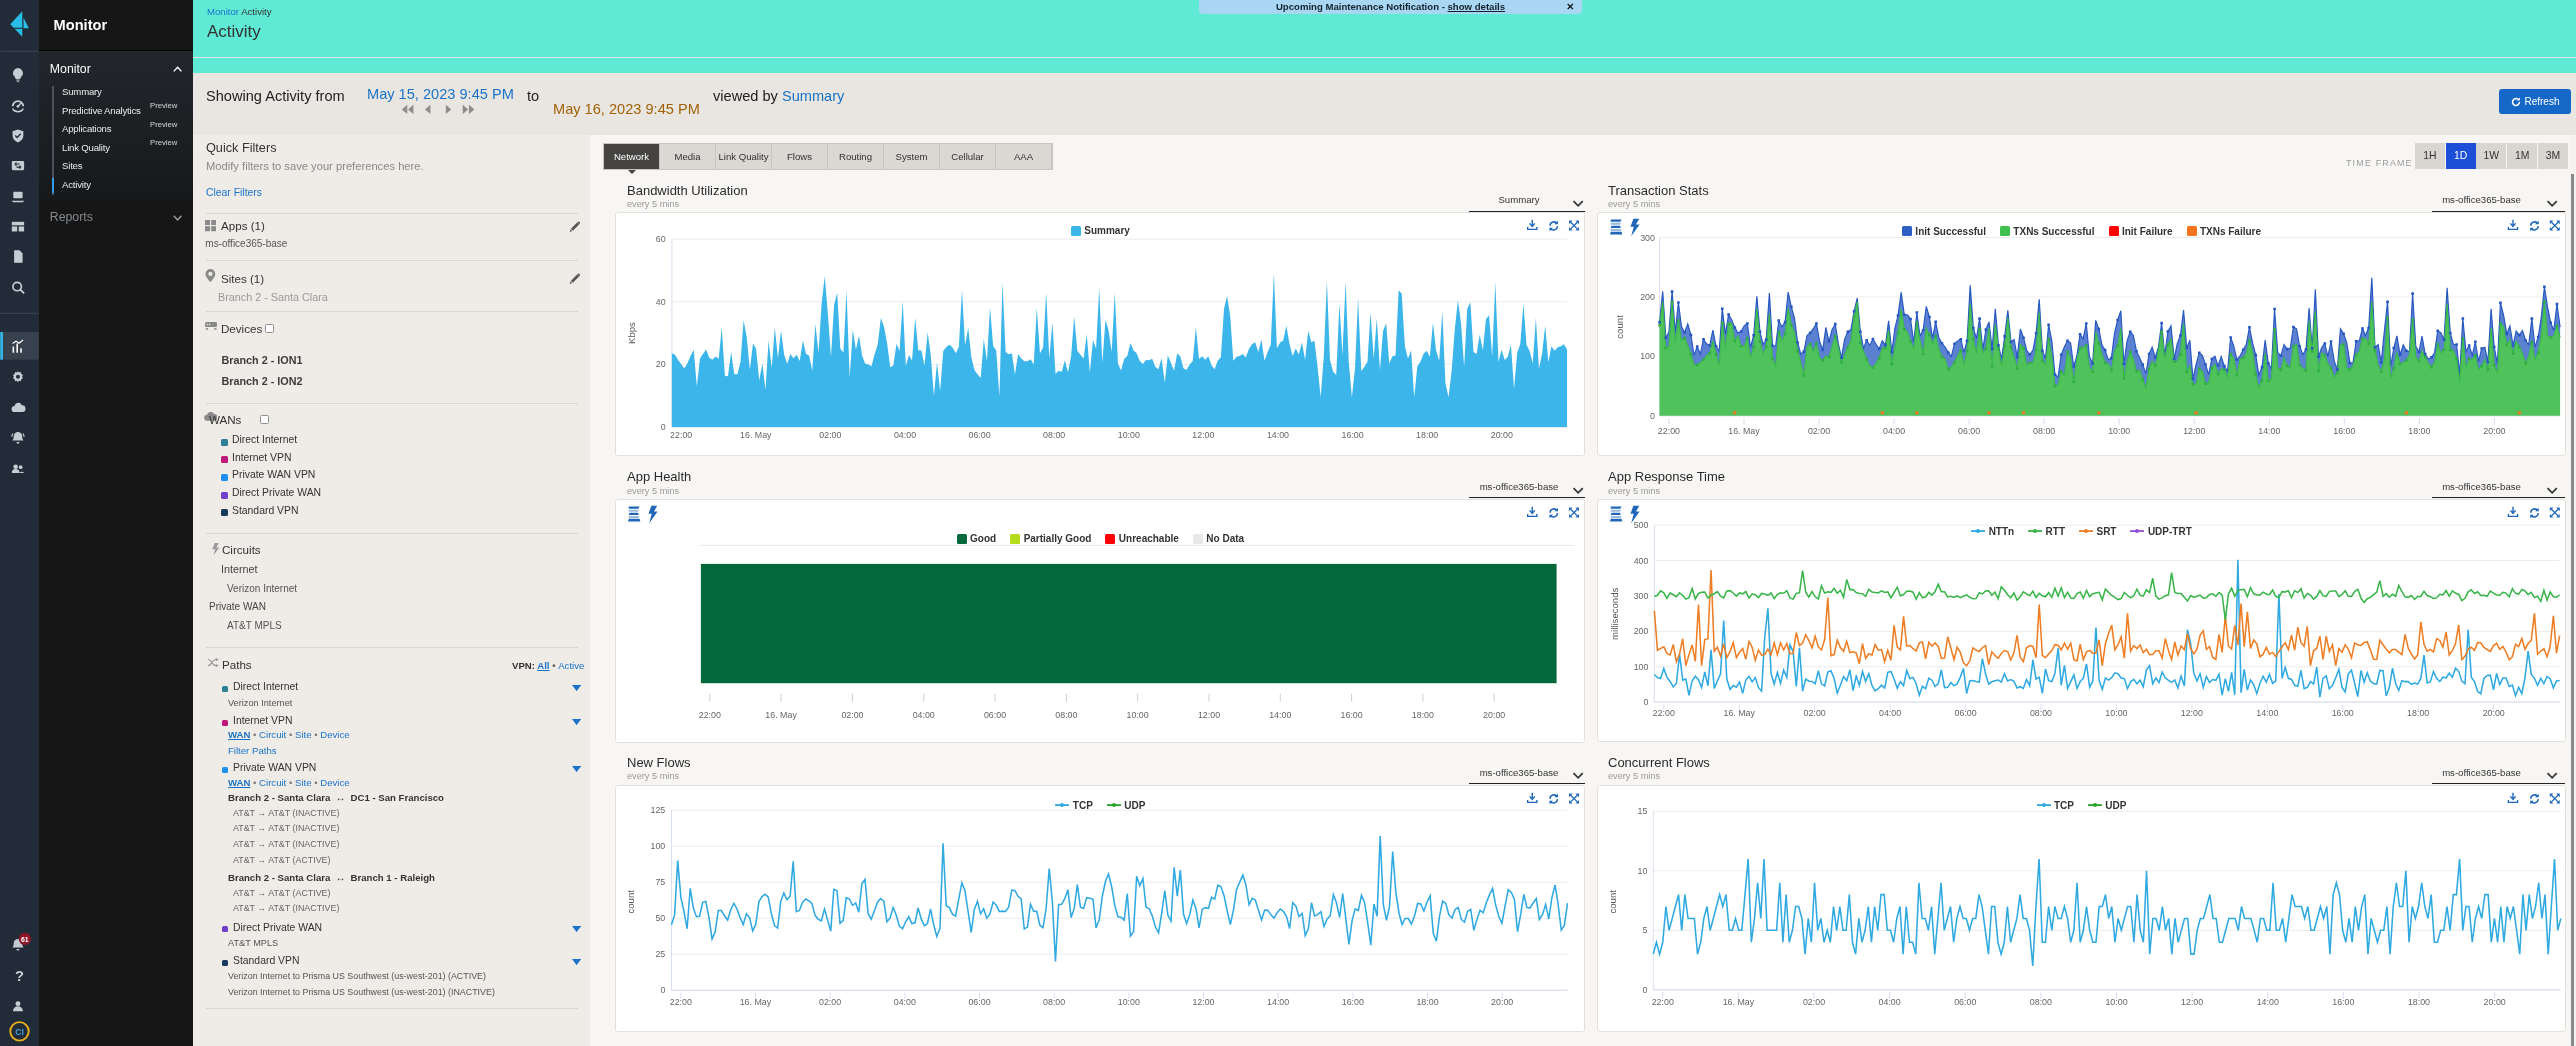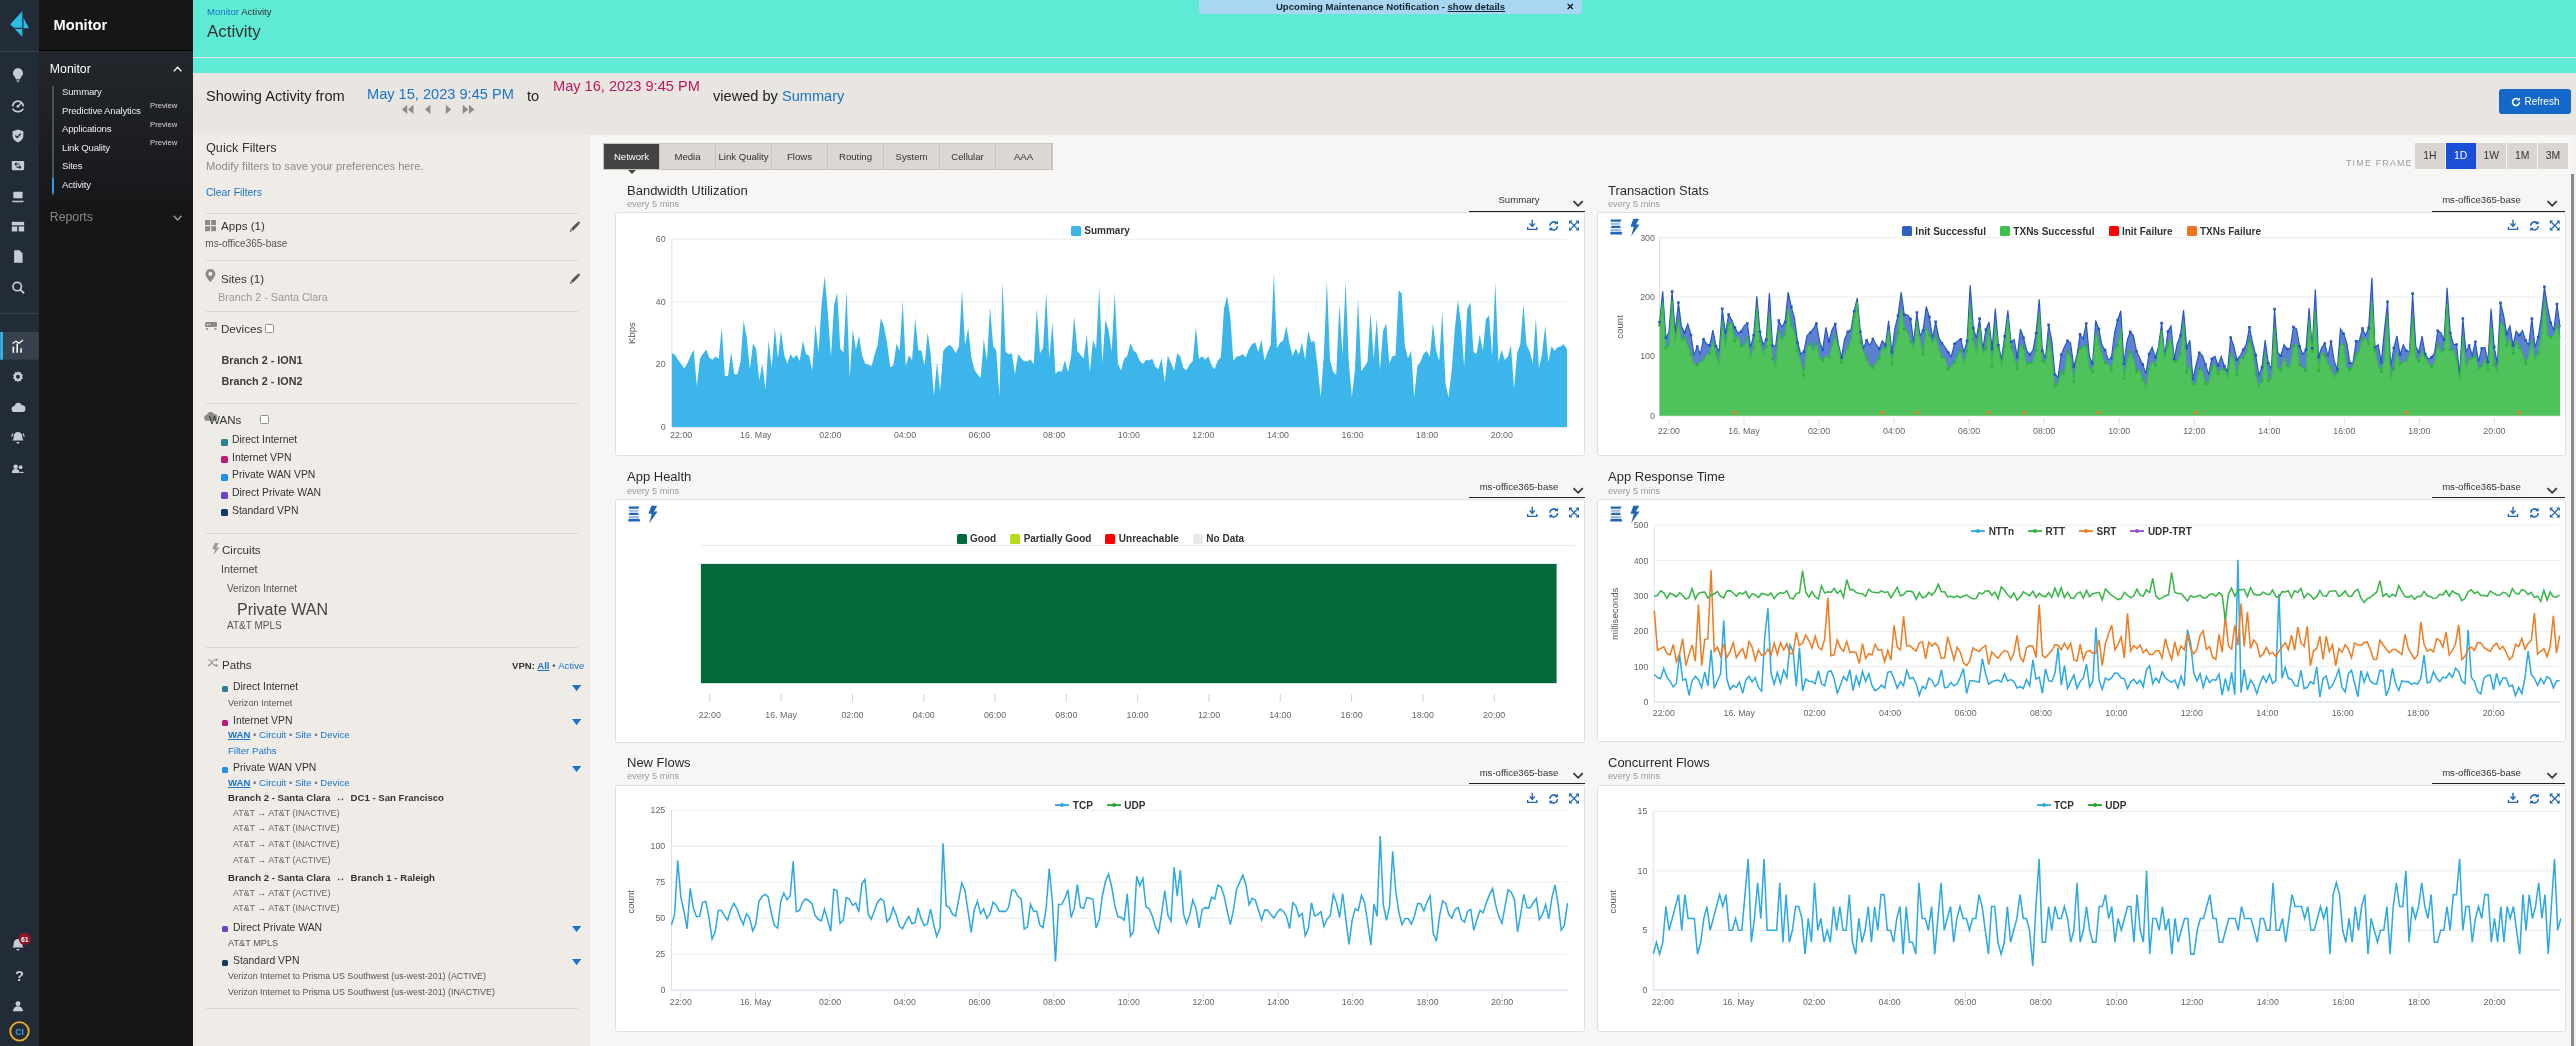--- a/index.html
+++ b/index.html
@@ -123,21 +123,21 @@
 <div class="abs" style="left:193px;top:0;width:2553px;height:73px;background:#5eead4">
 <div style="position:absolute;left:14px;top:6.2px;font-size:9.6px"><span style="color:#1a73c9">Monitor</span> <span style="color:#333">Activity</span></div>
 <div style="position:absolute;left:14px;top:21.6px;font-size:17px;color:#333">Activity</div>
 <div style="position:absolute;left:0;bottom:15.4px;width:2383px;height:0.8px;background:#e4e4e4"></div>
 </div>
 <div class="abs" style="left:1199px;top:0;width:383px;height:14px;background:#a9d6f2;border-radius:0 0 3.9px 3.9px;text-align:center;font-size:9.6px;font-weight:bold;color:#13232e;line-height:13px">Upcoming Maintenance Notification - <span style="text-decoration:underline">show details</span><span style="position:absolute;right:7.7px;top:0;font-weight:bold;color:#111">✕</span></div>
 <div class="abs" style="left:193px;top:73px;width:2383px;height:62px;background:#e9e6e2">
 <div style="position:absolute;left:13px;top:15.4px;font-size:14.6px;color:#222">Showing Activity from</div>
 <div style="position:absolute;left:174px;top:13px;font-size:14.6px;color:#1a73c9">May 15, 2023 9:45 PM</div>
 <div style="position:absolute;left:334px;top:15.4px;font-size:14.6px;color:#222">to</div>
-<div style="position:absolute;left:360px;top:5px;font-size:14.6px;color:#be185d">May 16, 2023 9:45 PM</div>
+<div style="position:absolute;left:360px;top:28px;font-size:14.6px;color:#a16207">May 16, 2023 9:45 PM</div>
 <div style="position:absolute;left:520px;top:15.4px;font-size:14.6px;color:#222">viewed by <span style="color:#1a73c9">Summary</span></div>
 <svg style="position:absolute;left:208px;top:31px" width="85" height="10.8" viewBox="0 0 110 14">
 <g fill="#8c8c8c">
         <path d="M8 1 L1 7 L8 13 Z"></path>
         <path d="M16 1 L9 7 L16 13 Z"></path>
         <path d="M38 1 L31 7 L38 13 Z"></path>
         <path d="M58 1 L65 7 L58 13 Z"></path>
         <path d="M80 1 L87 7 L80 13 Z"></path>
         <path d="M88 1 L95 7 L88 13 Z"></path>
       </g>
@@ -211,21 +211,21 @@
     <div style="position:absolute;left:39px;top:352px;font-size:10.4px;color:#333">Direct Private WAN</div>
     <span style="position:absolute;left:28px;top:374px;width:7px;height:7px;border-radius:1.5px;background:#17395c"></span>
     <div style="position:absolute;left:39px;top:370px;font-size:10.4px;color:#333">Standard VPN</div>
     <div style="position:absolute;left:13px;right:13px;top:398px;height:0.8px;background:#d9d5d0"></div>
     <svg style="position:absolute;left:17.7px;top:408px" width="9.2" height="12.3" viewBox="0 0 12 16">
       <path d="M5 0 L10 0 L7 6 L11 6 L3 16 L5.5 8 L1.5 8 Z" fill="#9a9a9a"></path>
     </svg>
     <div style="position:absolute;left:29px;top:408px;font-size:11.6px;color:#333">Circuits</div>
     <div style="position:absolute;left:28px;top:428px;font-size:10.8px;color:#444">Internet</div>
     <div style="position:absolute;left:34px;top:448px;font-size:10px;color:#555">Verizon Internet</div>
-    <div style="position:absolute;left:44px;top:466px;font-size:16px;color:#444">Private WAN</div>
+    <div style="position:absolute;left:16px;top:466px;font-size:10px;color:#444">Private WAN</div>
     <div style="position:absolute;left:34px;top:485px;font-size:10px;color:#555">AT&amp;T MPLS</div>
     <div style="position:absolute;left:13px;right:13px;top:512px;height:0.8px;background:#d9d5d0"></div>
     <svg style="position:absolute;left:15.4px;top:523px" width="12.3" height="9.2" viewBox="0 0 16 12">
       <path d="M0 10 C5 10 5 2 10 2 M0 2 C5 2 5 10 10 10" fill="none" stroke="#9a9a9a" stroke-width="1.5"></path>
       <path d="M10 0 L14 2 L10 4.5 Z M10 7.5 L14 10 L10 12 Z" fill="#9a9a9a"></path>
     </svg>
     <div style="position:absolute;left:29px;top:523px;font-size:11.6px;color:#333">Paths</div>
     <div style="position:absolute;left:319px;top:525px;font-size:9.6px;color:#333;font-weight:bold">VPN: <span style="color:#1a73c9;text-decoration:underline">All</span> <span style="color:#555">•</span> <span style="color:#1a73c9;font-weight:normal">Active</span></div>
     <span style="position:absolute;left:28.5px;top:551px;width:6.2px;height:6.2px;border-radius:1.5px;background:#2d7f95"></span>
     <div style="position:absolute;left:40px;top:546px;font-size:10.4px;color:#333">Direct Internet</div>

